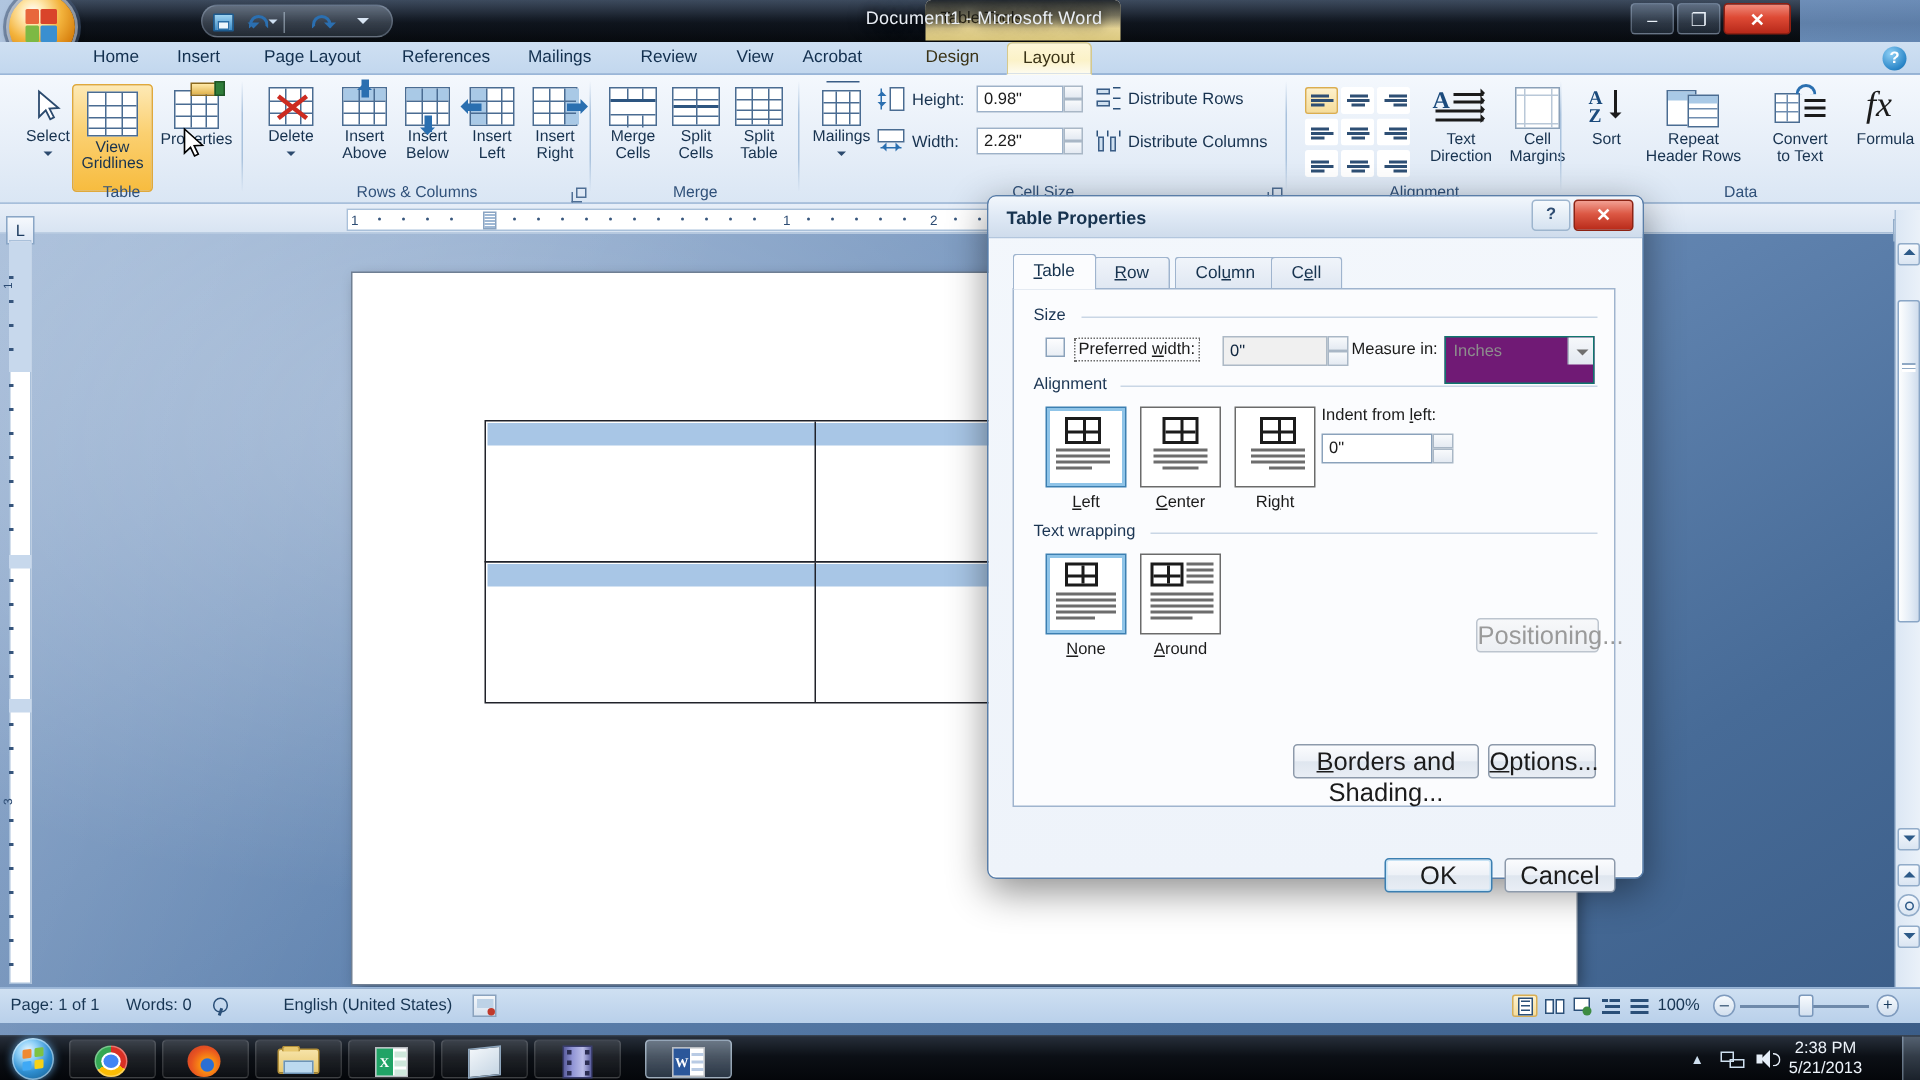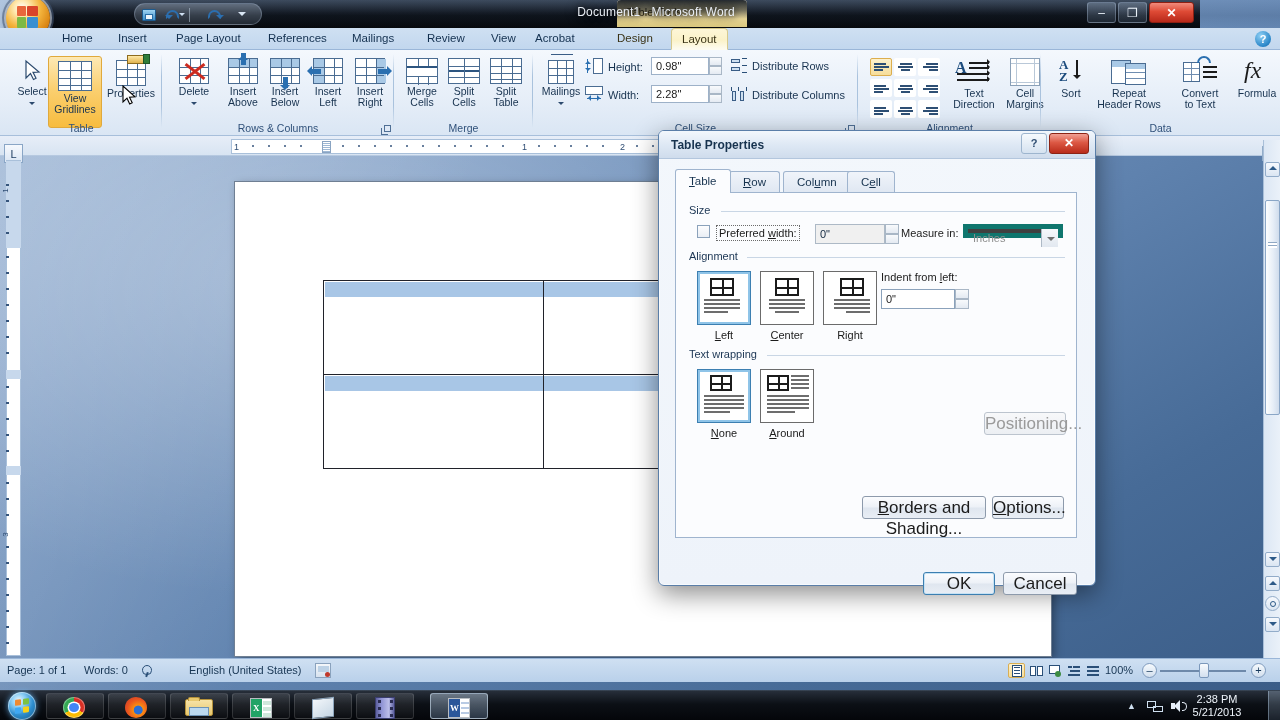--- a/index.html
+++ b/index.html
@@ -293,21 +293,21 @@
 
   .chk{ position:absolute; width:13px; height:13px; background:linear-gradient(180deg,#fdfdfe,#e9eef5);
         border:1px solid #8ba2bb; }
   .ufield{ position:absolute; height:20px; background:#f0f0f0; border:1px solid #adb9c6; }
   .ufield span{ position:absolute; left:4px; top:3px; font-size:11px; }
   .ufield.en{ background:#fff; border:1px solid #8ba2bb; color:#1b1b1b; }
   .spin{ position:absolute; top:0; width:14px; height:20px; }
   .spin .sb{ position:absolute; left:0; width:14px; height:10px;
              background:linear-gradient(180deg,#f8fafc,#e4eaf2); border:1px solid #a9b7c6;}
   .spin .sb.up{ top:0; } .spin .sb.dn{ top:10px; }
-  .combo{ position:absolute; height:14px; background:#404040; border:5px solid #0f766e; }
+  .combo{ position:absolute; height:32px; background:#701a75; border:1px solid #0f766e; }
   .combo span{ position:absolute; left:5px; top:3px; font-size:11px; color:#8d8d8d; }
   .combo .cbtn{ position:absolute; right:0; top:0; width:17px; height:18px;
                 background:linear-gradient(180deg,#f6f8fb,#e2e8f0); border-left:1px solid #adb9c6;}
 
   .optbtn{ position:absolute; width:54px; height:54px; background:#fff; border:1px solid #6b6b6b; }
   .optbtn.sel{ border:1px solid #3c7fb1; box-shadow:0 0 0 2px #8fc4e8 inset, 0 0 0 1px #fff inset; }
   .optcap{ position:absolute; font-size:11px; color:#1b1b1b; text-align:center; width:70px; }
   .mini-grid{ position:absolute; background:#fff; border:2px solid #1b1b1b; }
   .mini-grid i{ position:absolute; background:#1b1b1b; }
   .mline{ position:absolute; height:2px; background:#6d6d6d; }

